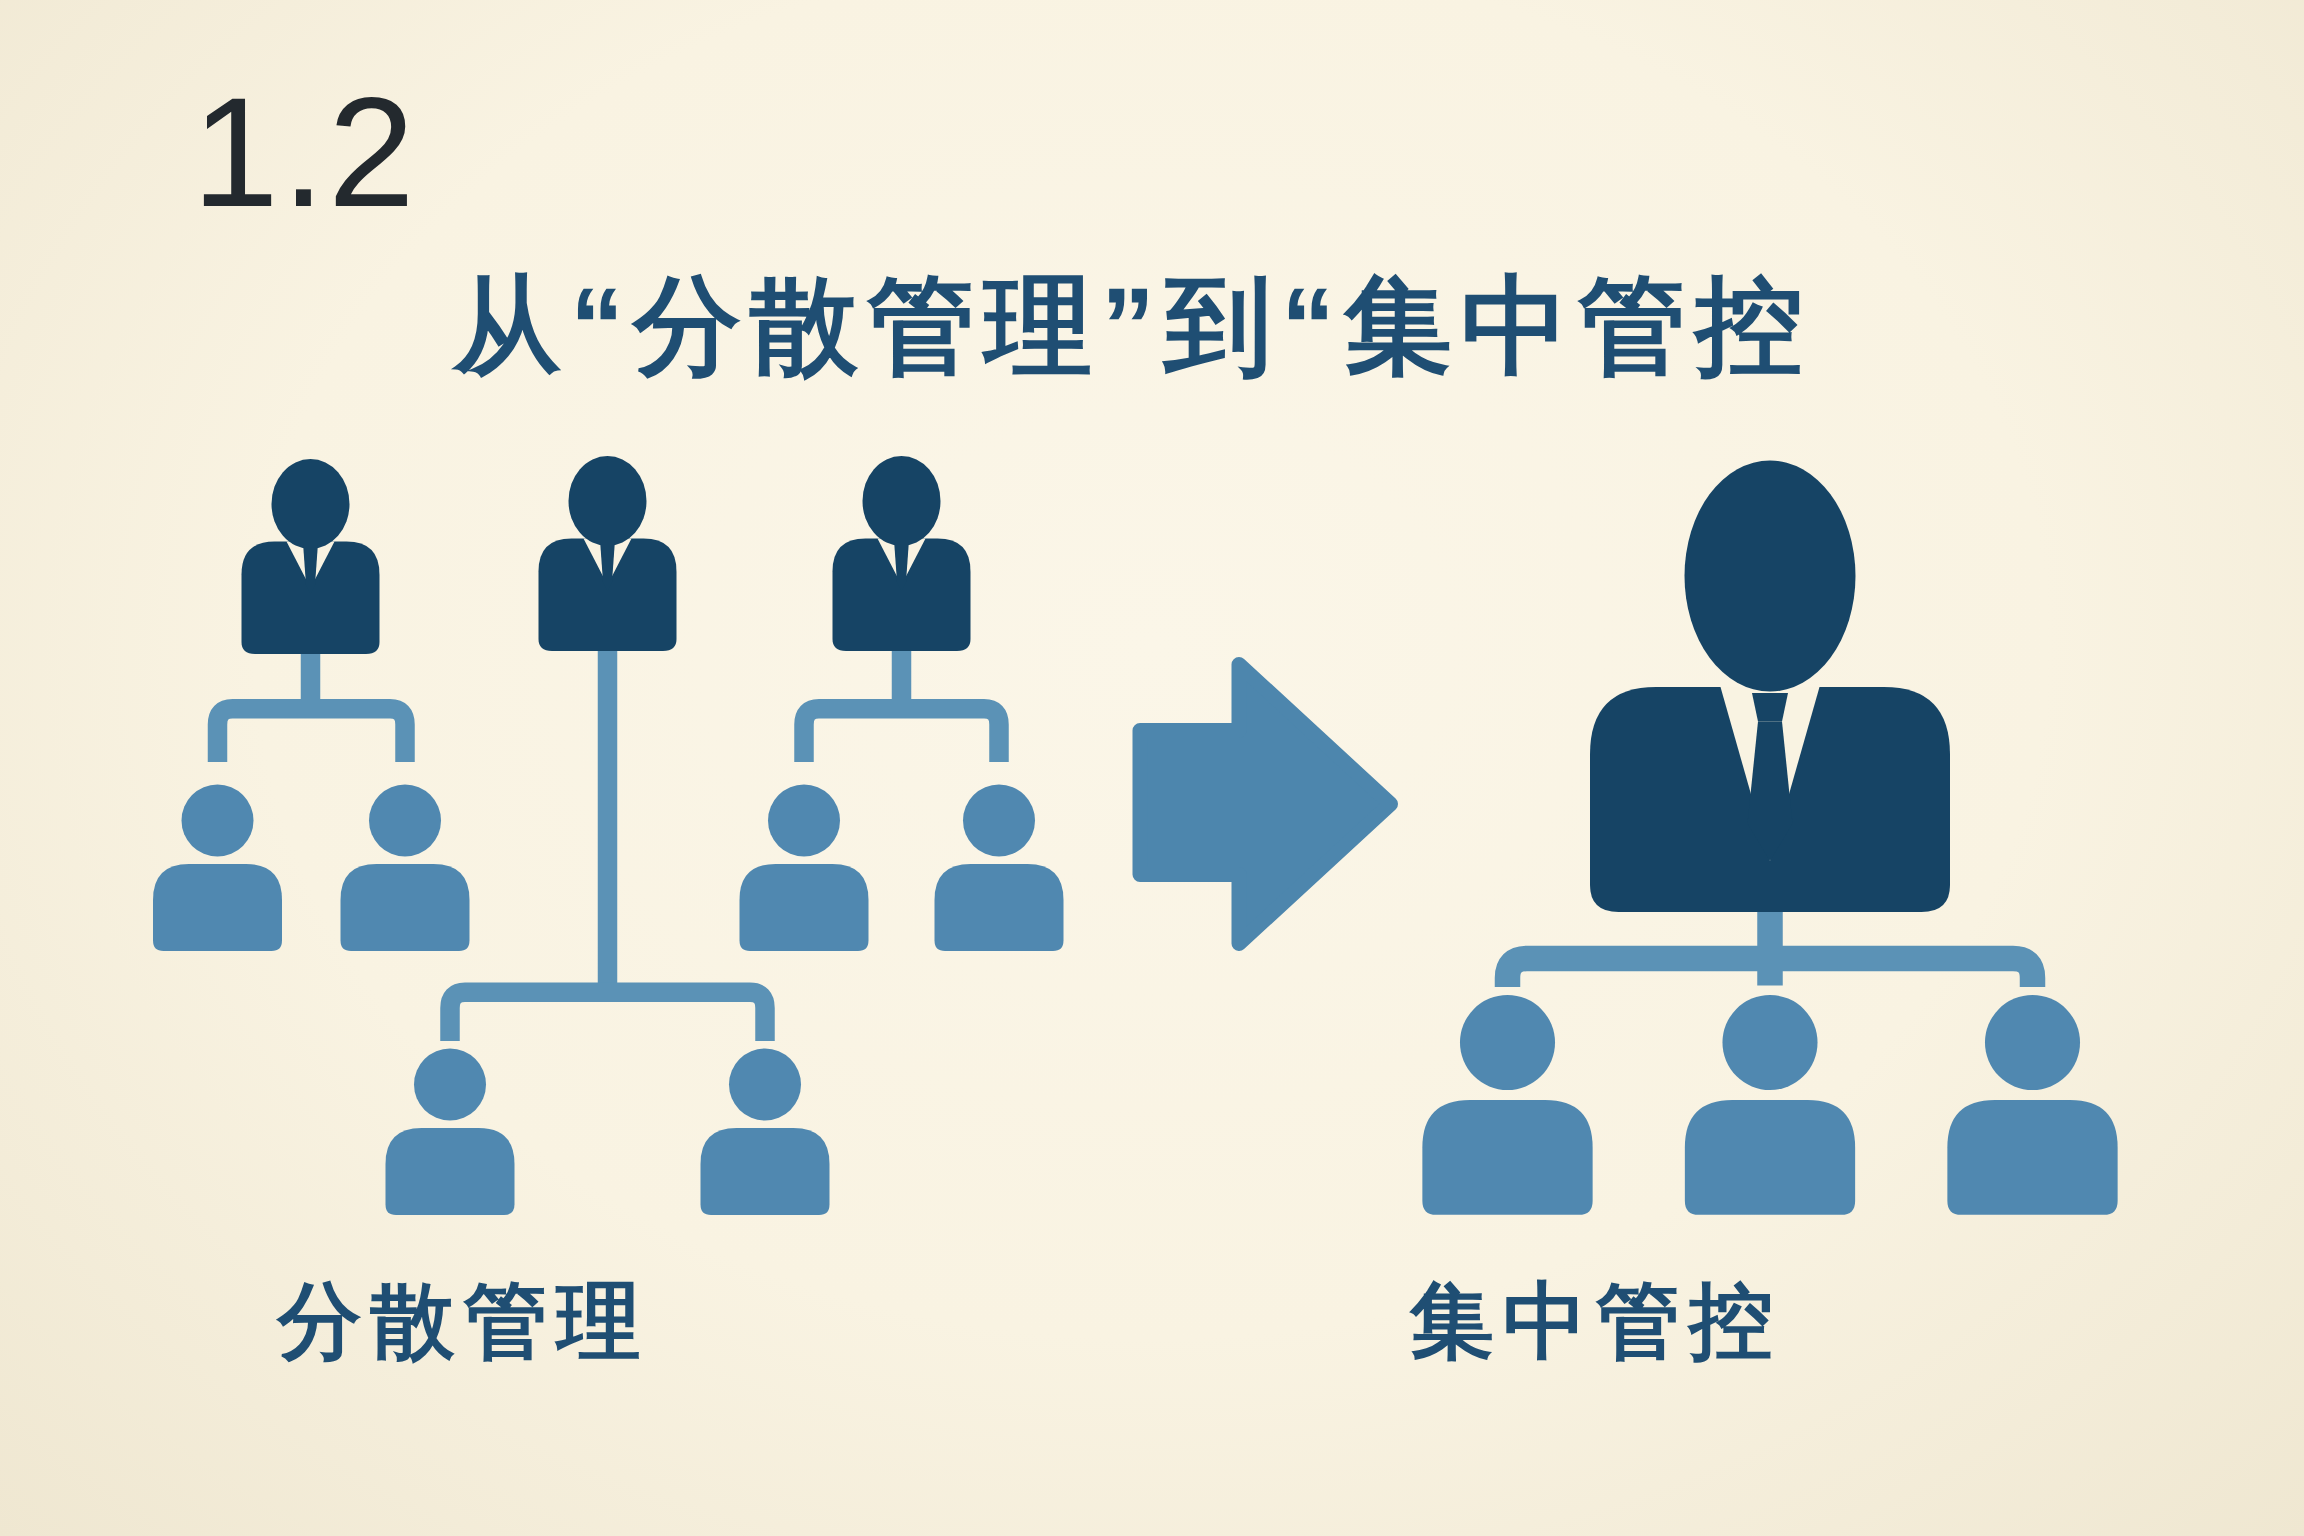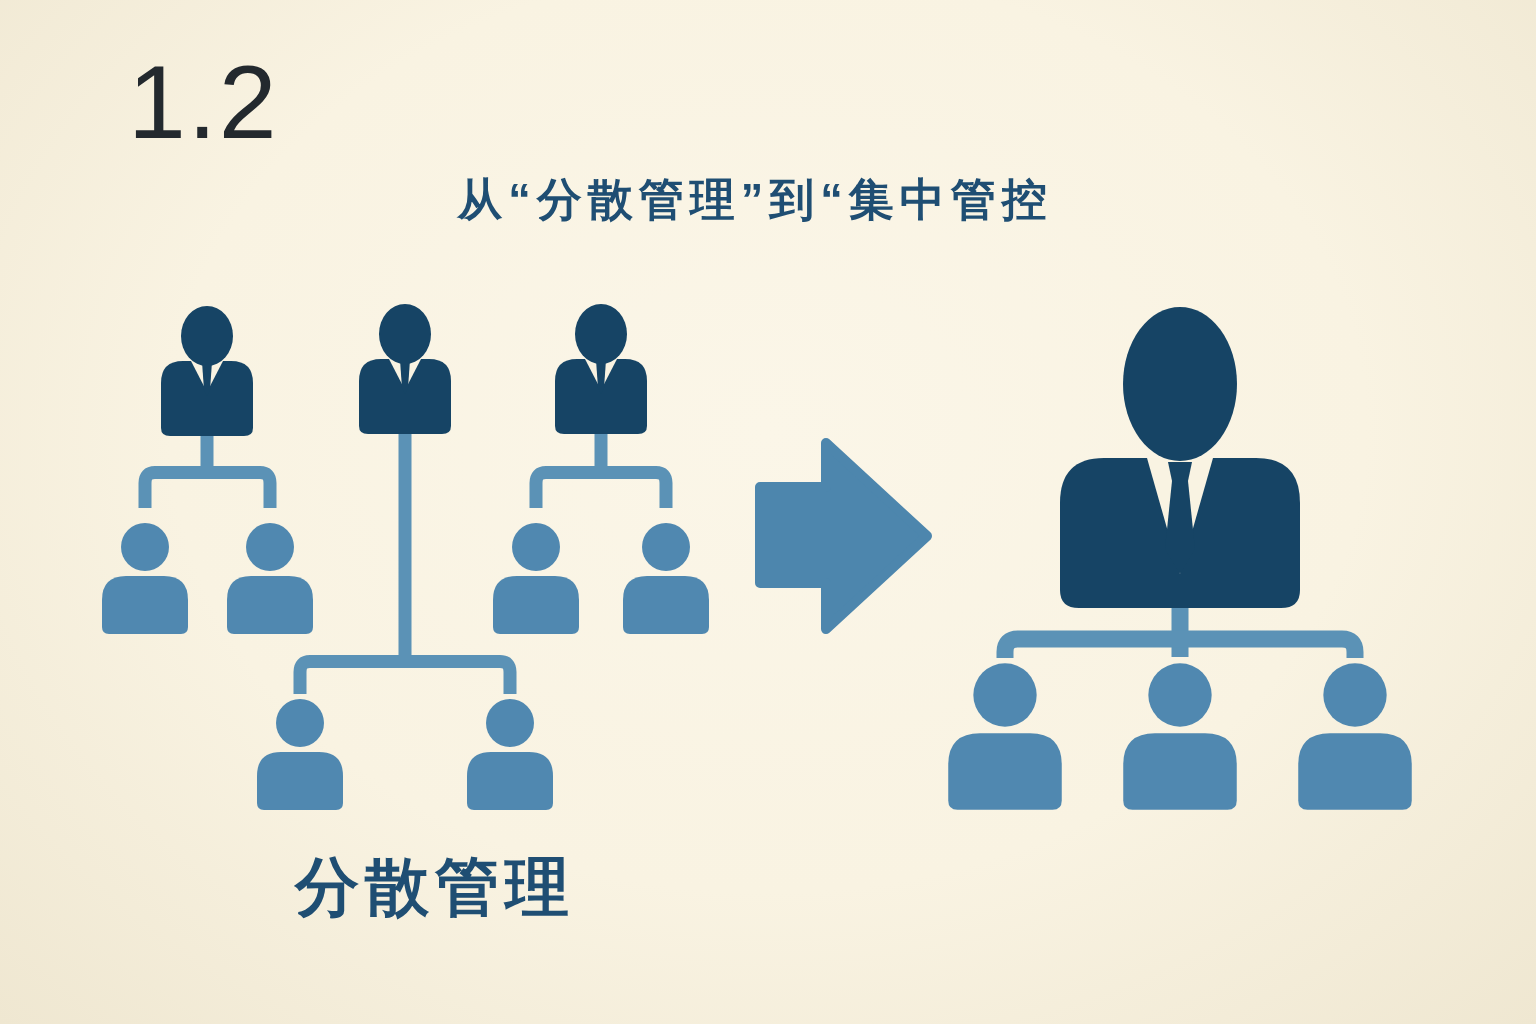--- a/index.html
+++ b/index.html
@@ -16,33 +16,33 @@
   .section-num{
     font-size:104px;line-height:1.05;font-weight:500;
     color:var(--heading_number,#23292e);letter-spacing:2px;
   }
   .slide-title{
     margin-left:92px;font-size:92px;line-height:1.12;font-weight:800;
     color:var(--heading_title,#265278);letter-spacing:4px;white-space:nowrap;
   }
   .subtitle{
     position:absolute;left:0;top:170px;width:1510px;text-align:center;
-    font-size:45px;font-weight:700;color:var(--subtitle_text,#1f4e73);
+    font-size:72px;font-weight:700;color:var(--subtitle_text,#1f4e73);
     letter-spacing:6px;white-space:nowrap;
   }
   .diagram-svg{position:absolute;left:0;top:0;width:1536px;height:1024px;}
   .f-dark{fill:var(--figure_dark,#164465);}
   .f-light{fill:var(--figure_light,#5088b0);}
   .f-bg{fill:var(--background,#f9f3e2);}
   .f-arrow{fill:var(--arrow,#4d86ad);stroke:var(--arrow,#4d86ad);stroke-width:10;stroke-linejoin:round;}
   .conn{stroke:var(--connector,#5b92b6);stroke-width:13;fill:none;stroke-linecap:butt;}
   .conn-lg{stroke-width:17;}
   .bottom-label{
-    position:absolute;top:844px;width:500px;text-align:center;
-    font-size:64px;font-weight:800;color:var(--label_text,#1f4e73);
+    position:absolute;top:844px;width:500px;text-align:left;
+    font-size:56px;font-weight:800;color:var(--label_text,#1f4e73);
     letter-spacing:6px;white-space:nowrap;
   }
   .label-left{left:185px;}
   .label-right{left:940px;}
 </style>
 </head>
 <body>
 
 <div class="slide">
 
@@ -106,14 +106,15 @@
       <path class="conn conn-lg" d="M 1180,598 L 1180,657"></path>
       <path class="conn conn-lg" d="M 1005,658 L 1005,652 Q 1005,639 1018,639 L 1342,639 Q 1355,639 1355,652 L 1355,658"></path>
       <use href="#manager-lg" transform="translate(1180,384)"></use>
       <use href="#person-sm" transform="translate(1005,695) scale(1.32)"></use>
       <use href="#person-sm" transform="translate(1180,695) scale(1.32)"></use>
       <use href="#person-sm" transform="translate(1355,695) scale(1.32)"></use>
     </g>
   </svg>
 
   <div class="bottom-label label-left">分散管理</div>
+  <div class="bottom-label label-right">集中管控</div>
 
 </div>
 
 </body></html>

